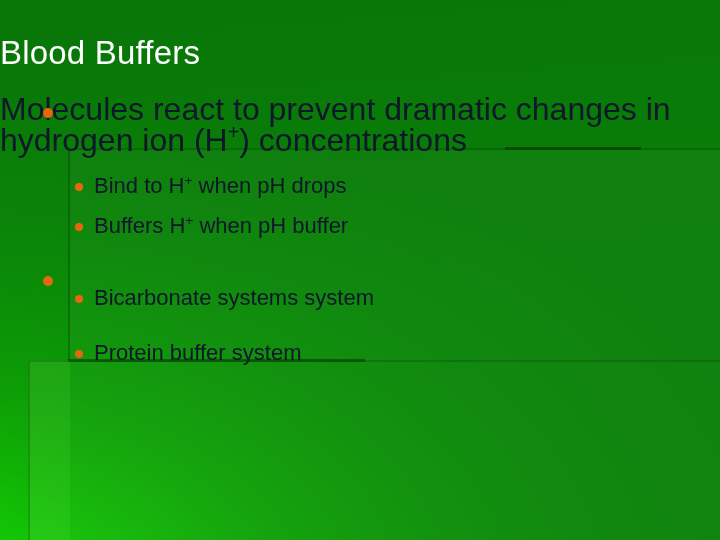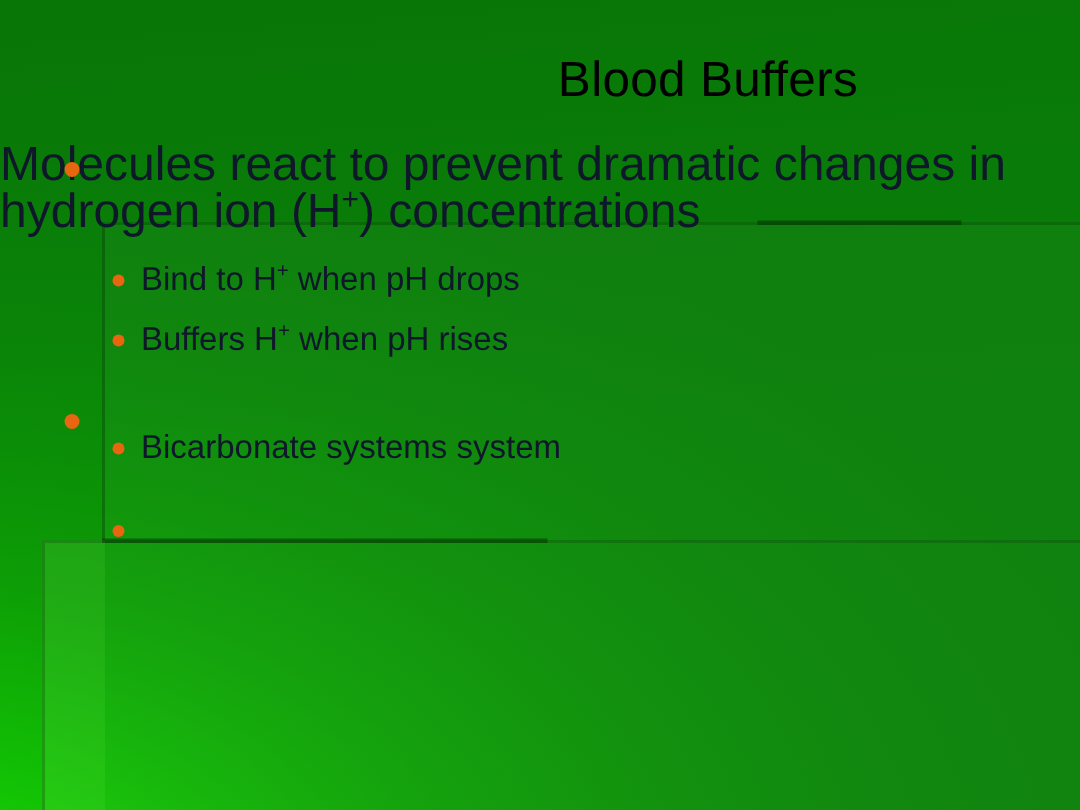--- a/index.html
+++ b/index.html
@@ -90,24 +90,24 @@
     height: 180px;
     background: rgba(140,255,90,0.10);
   }
 
   
   #title {
     position: absolute;
     left: 0;
     top: 33px;
     width: 572px;
-    text-align: right;
+    text-align: left;
     font-size: 33px;
     line-height: 40px;
-    color: #000000;
+    color: #ffffff;
     letter-spacing: 0.2px;
     white-space: nowrap;
   }
 
   
   #body {
     position: absolute;
     left: 0;
     top: 94px;
     width: 720px;
@@ -186,21 +186,21 @@
 
     <div class="lvl2">
       <span class="dot"></span>
       <span>Bind to H</span><sup>+</sup><span> when pH drops</span>
     </div>
 
     <div class="gap-c"></div>
 
     <div class="lvl2">
       <span class="dot"></span>
-      <span>Buffers H</span><sup>+</sup><span> when pH rises</span>
+      <span>Buffers H</span><sup>+</sup><span> when pH buffer</span>
     </div>
 
     <div class="gap-b"></div>
 
     <div class="lvl1">
       <span class="dot"></span>
     </div>
 
     <div class="gap-d"></div>
 
@@ -209,16 +209,17 @@
       <span>Bicarbonate systems system</span>
     </div>
 
     <div class="gap-e"></div>
 
 
     <div class="gap-e"></div>
 
     <div class="lvl2">
       <span class="dot"></span>
+      <span>Protein buffer system</span>
     </div>
 
   </div>
 </div>
 
 </body></html>

